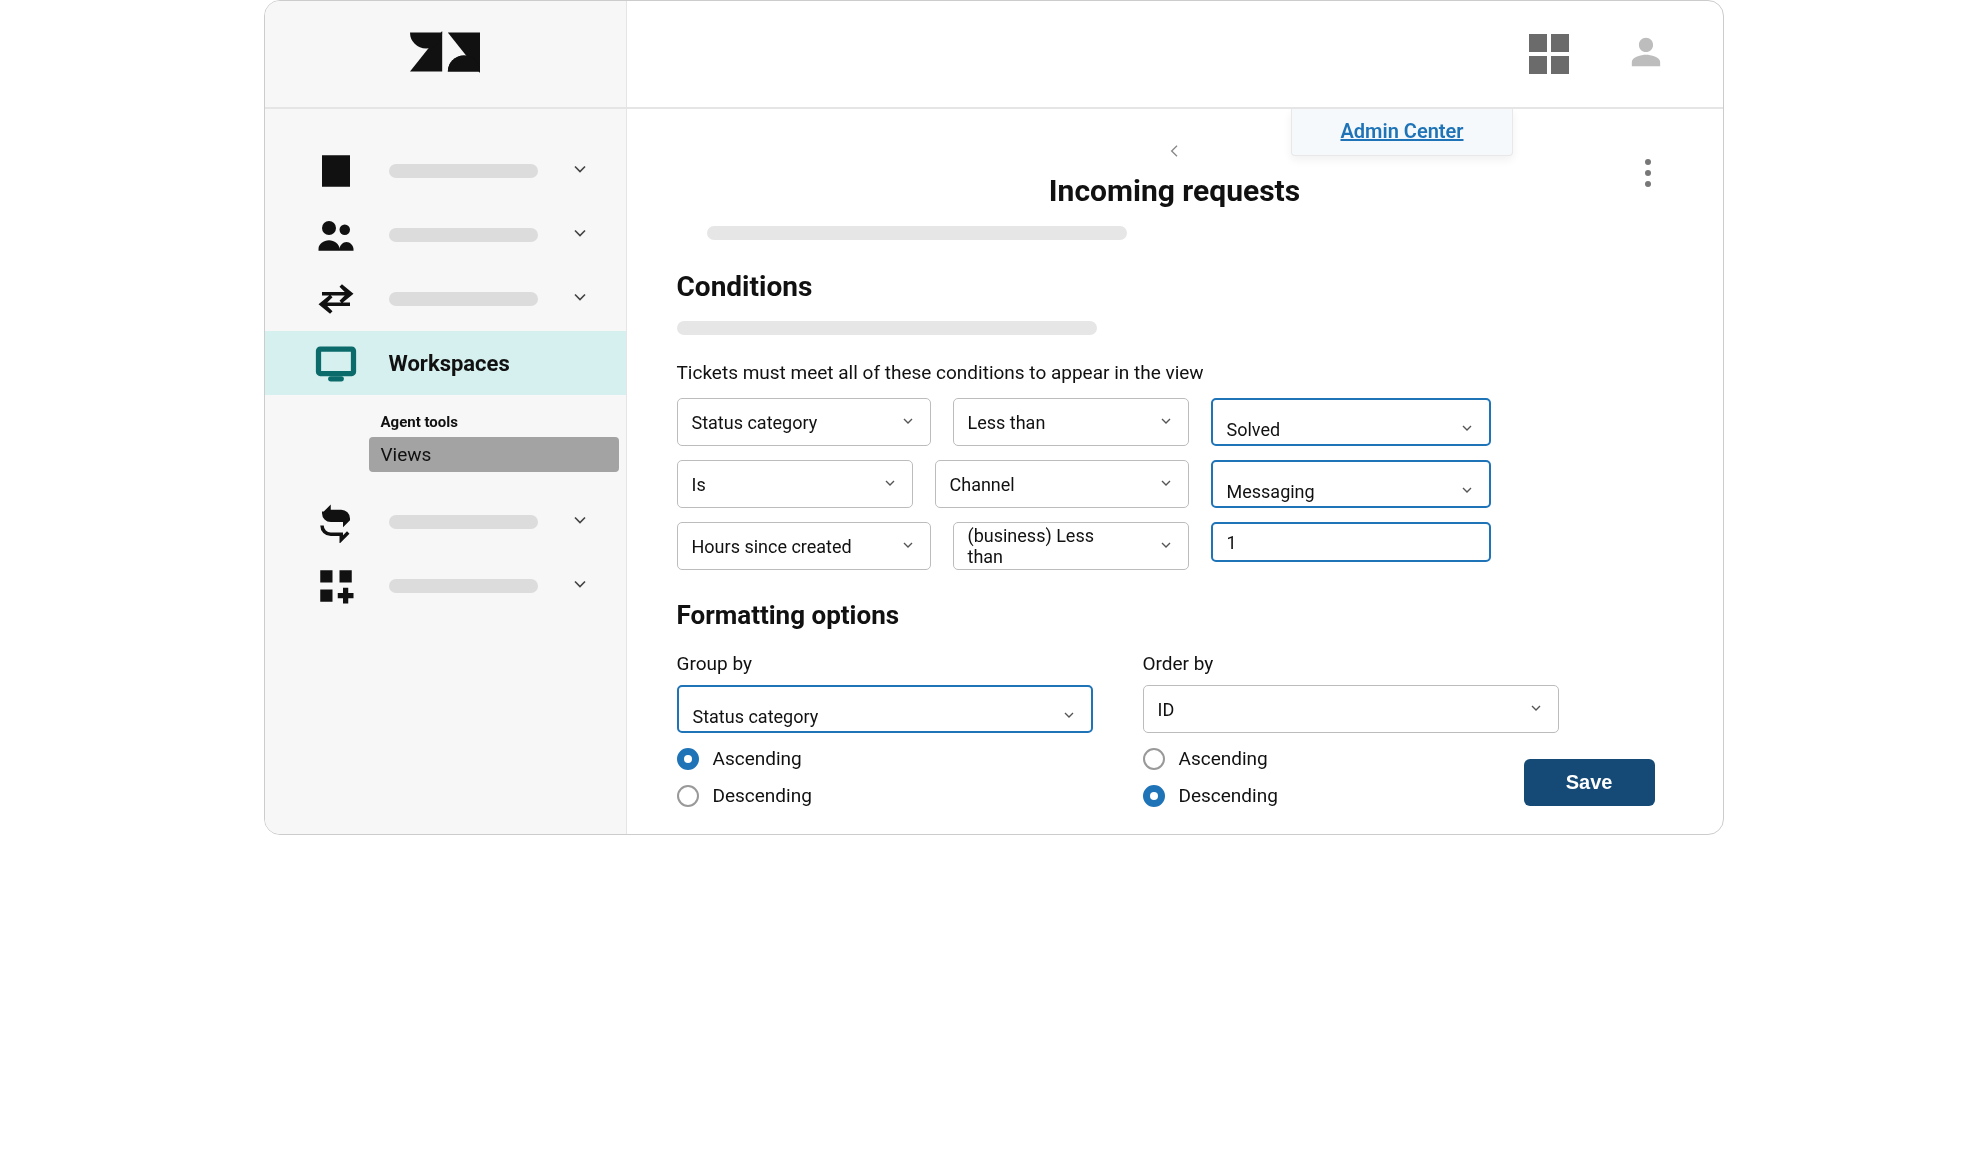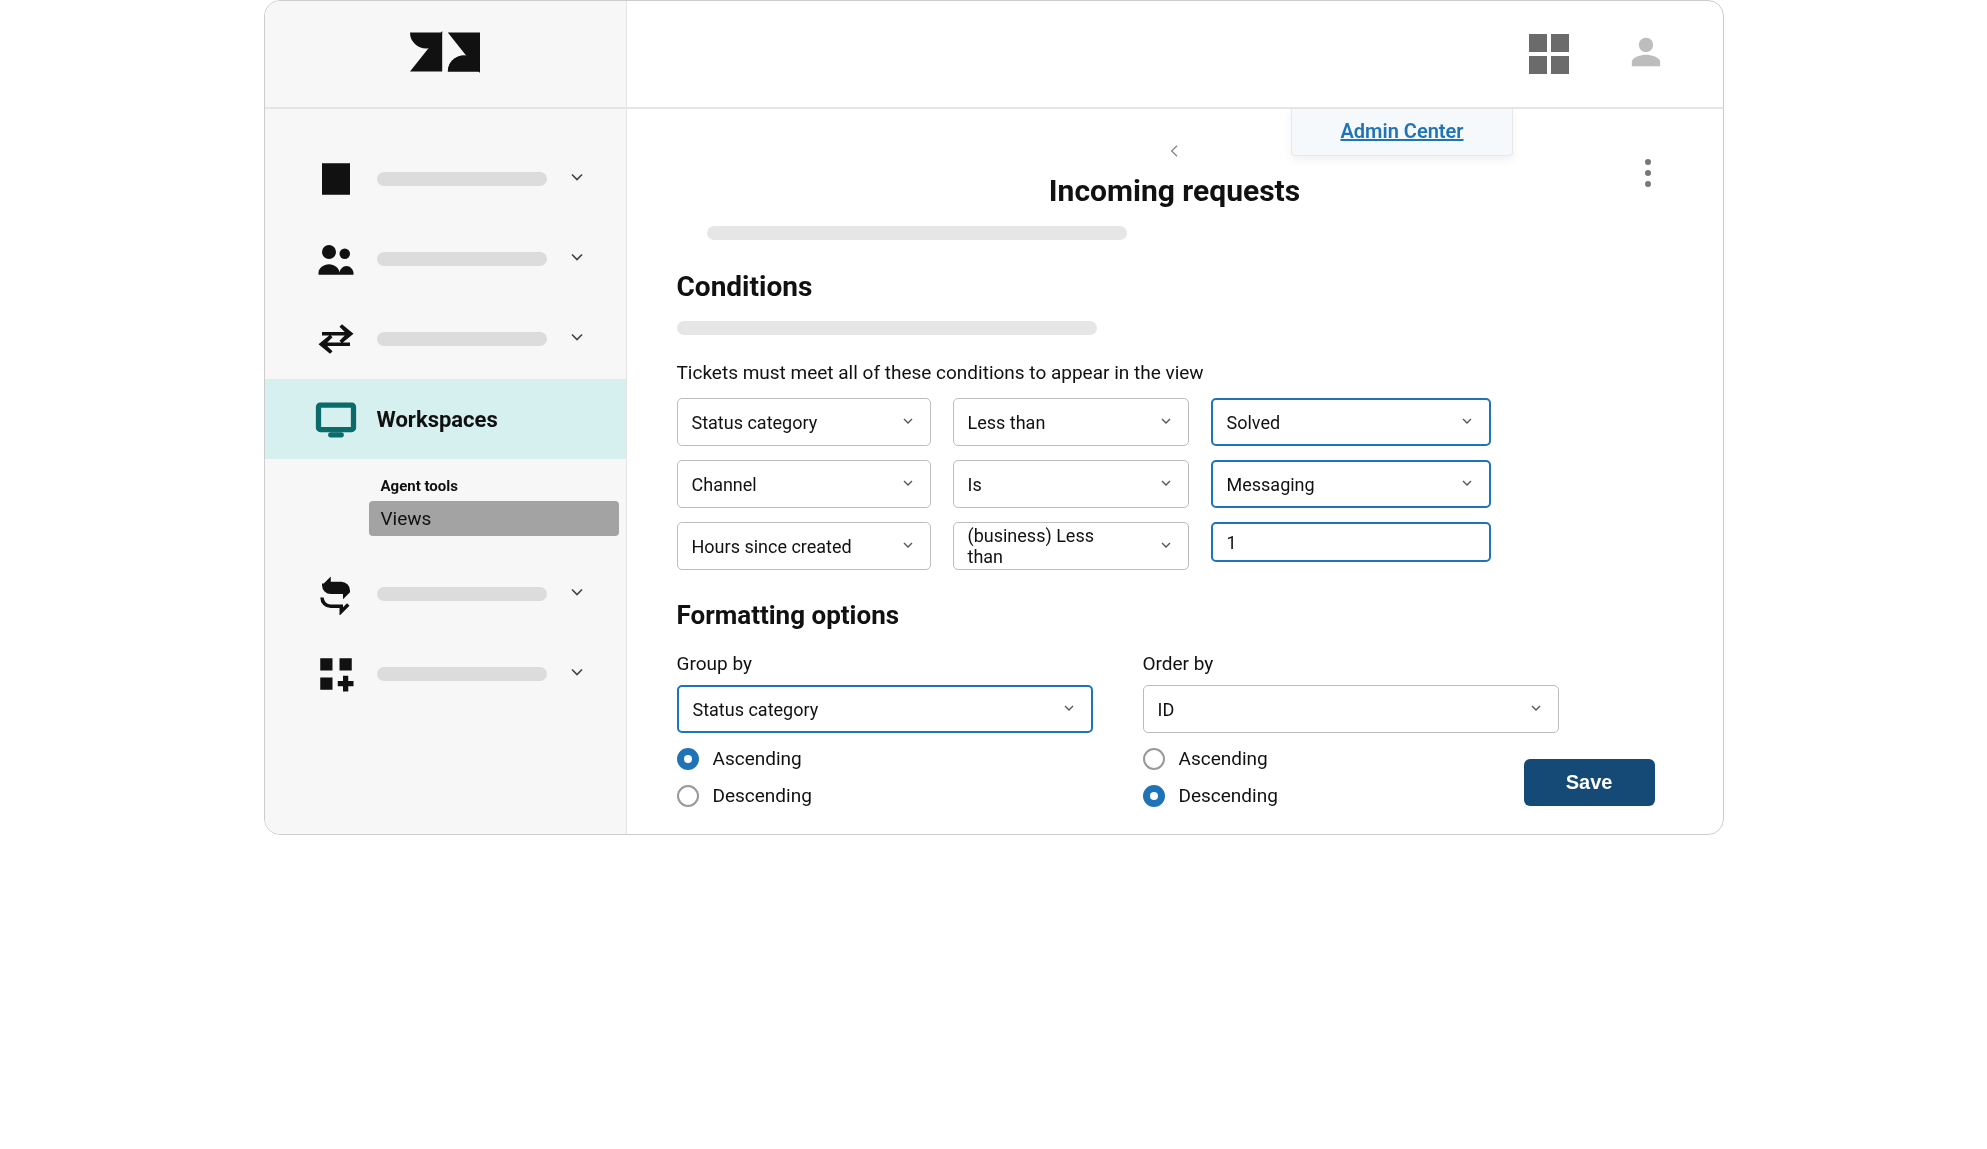--- a/index.html
+++ b/index.html
@@ -57,23 +57,23 @@
   .sidebar {
     width:362px;
     background:#f7f7f7;
     border-right:1px solid #e5e5e5;
     padding-top:30px;
     overflow-y:auto;
   }
   .nav-item {
     display:flex;
     align-items:center;
-    height:80px;
+    height:64px;
     padding:0 36px 0 50px;
-    gap:20px;
+    gap:32px;
     cursor:pointer;
   }
   .nav-icon { width:42px; height:42px; display:flex; align-items:center; justify-content:center; }
   .nav-icon svg { width:42px; height:42px; fill:#111; }
   .nav-placeholder { flex:1; height:14px; background:#dcdcdc; border-radius:7px; max-width:170px; }
   .nav-chevron svg { width:20px; height:20px; stroke:#444; fill:none; stroke-width:2; }
   .nav-item.active {
     background:#d6efef;
   }
   .nav-item.active .nav-label {
@@ -151,21 +151,21 @@
     border-radius:5px;
     display:flex;
     align-items:center;
     justify-content:space-between;
     padding:4px 14px;
     font-size:18px;
     background:#fff;
     cursor:pointer;
     gap:36px;
   }
-  .select.hl { border:2px solid #1f73b7; }
+  .select.hl { border:2px solid #1f73b7;align-items:flex-end; }
   .select.col1 { width:254px; }
   .select.col2 { width:236px; }
   .select.col3 { width:280px; }
   .select .caret svg { width:16px; height:16px; stroke:#555; fill:none; stroke-width:2; }
   .input-box {
     height:40px;
     width:280px;
     border:2px solid #1f73b7;
     border-radius:5px;
     padding:0 14px;
@@ -384,28 +384,28 @@
         </div>
         <div class="select col3 hl">
           <span>Solved</span>
           <span class="caret"><svg viewBox="0 0 24 24">
                 <polyline points="6 9 12 15 18 9"></polyline>
               </svg></span>
         </div>
       </div>
 
       <div class="condition-row">
+        <div class="select col2">
+          <span>Is</span>
+          <span class="caret"><svg viewBox="0 0 24 24">
+                <polyline points="6 9 12 15 18 9"></polyline>
+              </svg></span>
+        </div>
         <div class="select col1">
           <span>Channel</span>
-          <span class="caret"><svg viewBox="0 0 24 24">
-                <polyline points="6 9 12 15 18 9"></polyline>
-              </svg></span>
-        </div>
-        <div class="select col2">
-          <span>Is</span>
           <span class="caret"><svg viewBox="0 0 24 24">
                 <polyline points="6 9 12 15 18 9"></polyline>
               </svg></span>
         </div>
         <div class="select col3 hl">
           <span>Messaging</span>
           <span class="caret"><svg viewBox="0 0 24 24">
                 <polyline points="6 9 12 15 18 9"></polyline>
               </svg></span>
         </div>

